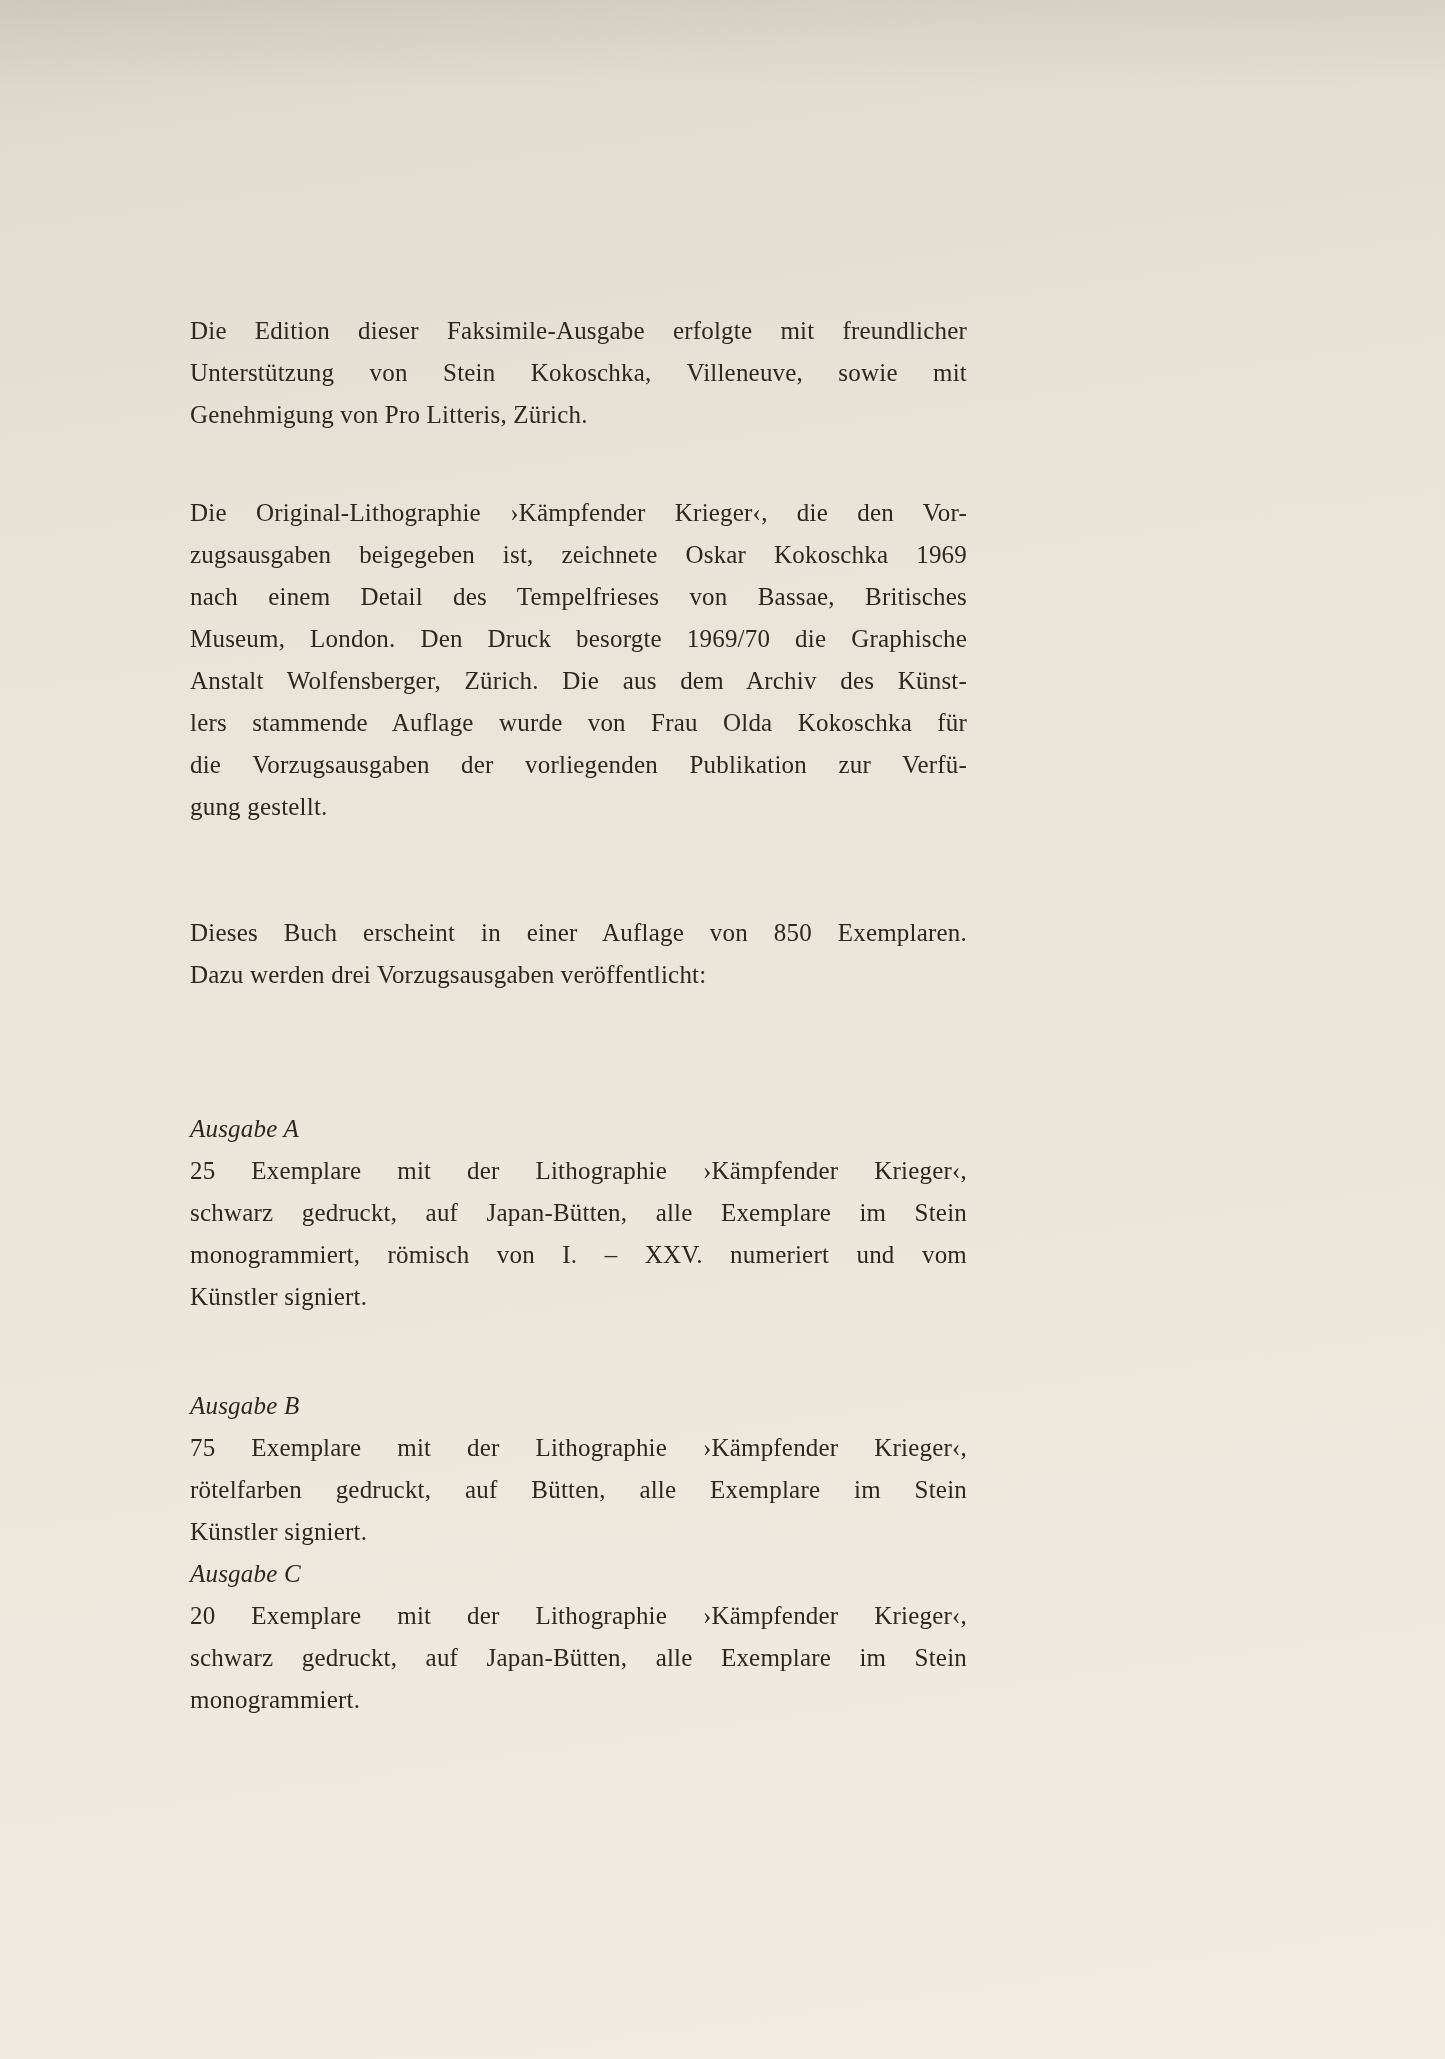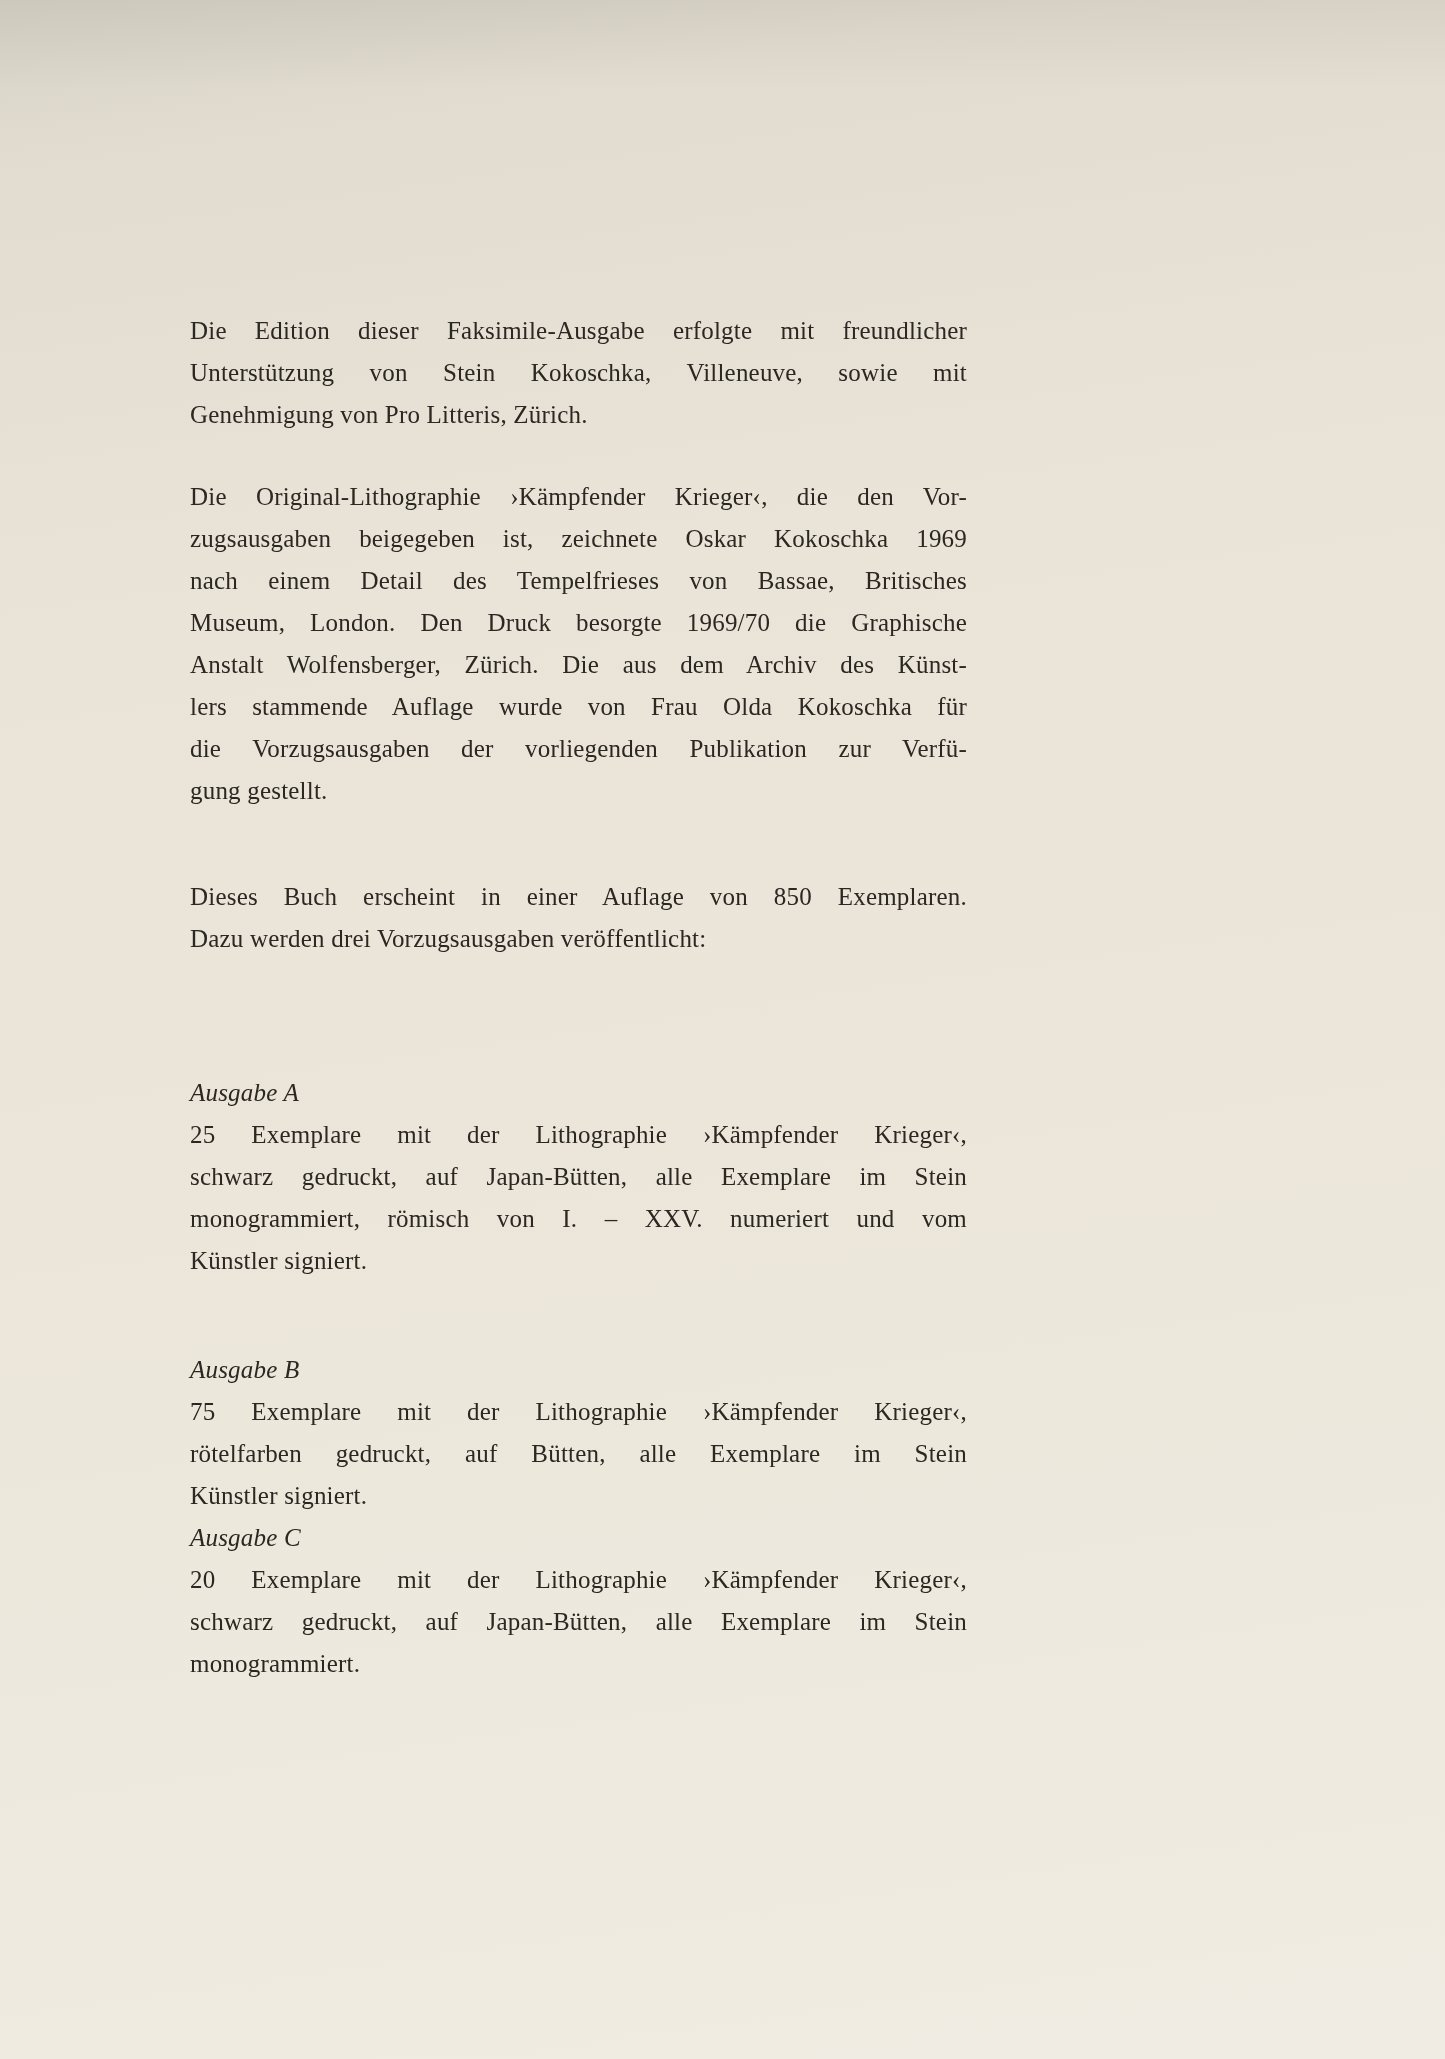--- a/index.html
+++ b/index.html
@@ -28,22 +28,22 @@
     content:"";position:absolute;left:0;top:0;right:0;height:90px;
     background:linear-gradient(180deg,rgba(120,115,100,0.10),rgba(120,115,100,0));
     pointer-events:none;
   }
   .text-column{
     position:absolute;left:190px;top:310px;width:777px;
     color:var(--ink);
     font-size:25px;line-height:42px;letter-spacing:0.2px;
   }
   .text-section{margin:0;}
-  [data-name="section-lithography-provenance"]{margin-top:40px;}
-  [data-name="section-print-run"]{margin-top:64px;}
+  [data-name="section-lithography-provenance"]{margin-top:56px;}
+  [data-name="section-print-run"]{margin-top:84px;}
   [data-name="section-ausgabe-a"]{margin-top:112px;}
   [data-name="section-ausgabe-b"]{margin-top:67px;}
   [data-name="section-ausgabe-c"]{}
   .section-heading{
     font-style:italic;
     text-align:left;
   }
   .text-line{
     text-align:justify;
     text-align-last:justify;

